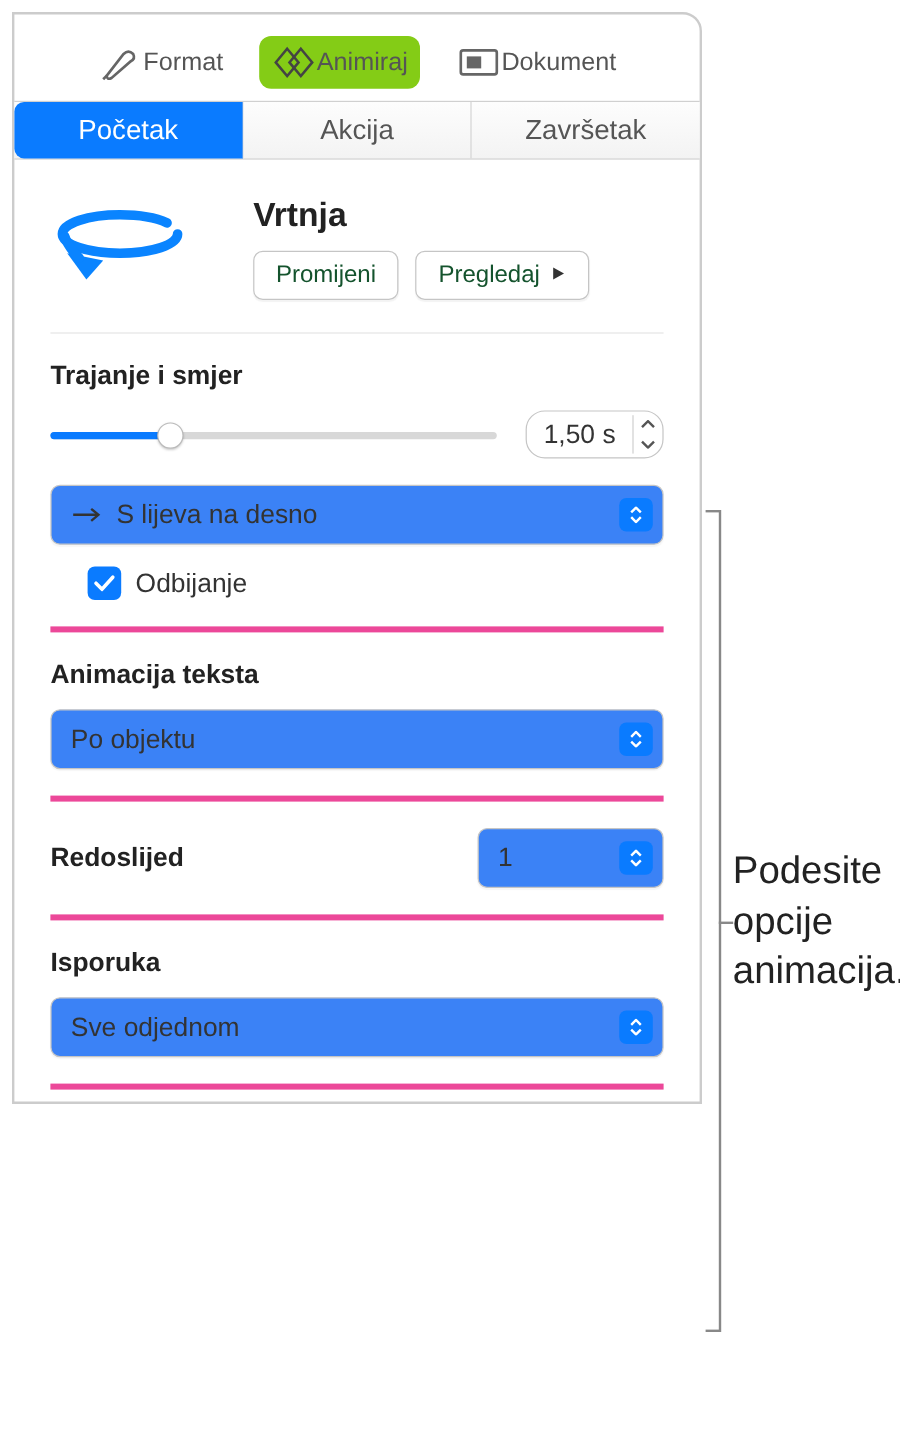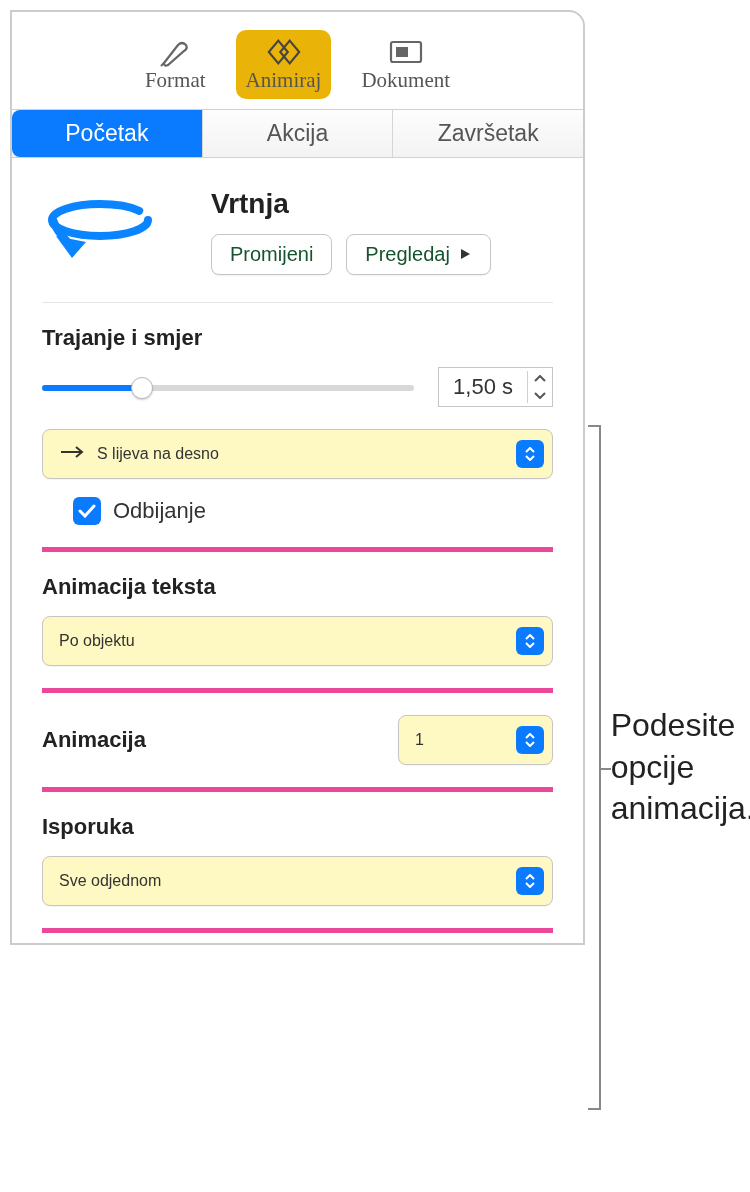--- a/index.html
+++ b/index.html
@@ -21,30 +21,29 @@
       left: 10px;
     }
     .toolbar-top {
       display: flex;
       justify-content: center;
       gap: 20px;
       padding: 18px 0 10px 0;
     }
     .toolbar-btn {
       display: flex;
-      flex-direction: column;
+      flex-direction: row;
       align-items: center;
       font-size: 21px;
       color: #555;
       cursor: pointer;
       padding: 6px 10px;
       border-radius: 10px;
-      font-family: Liberation Serif, serif;
-    }
-    .toolbar-btn.active { background: #eab308; }
+    }
+    .toolbar-btn.active { background: #84cc16; }
     .toolbar-icon { width: 38px; height: 32px; display: flex; align-items: center; justify-content: center; }
     .tabs {
       display: flex;
       border-top: 1px solid #d0d0d0;
       border-bottom: 1px solid #d0d0d0;
       background: linear-gradient(#fdfdfd,#f3f3f3);
     }
     .tab {
       flex: 1;
       text-align: center;
@@ -88,30 +87,30 @@
     .section { padding: 22px 0; border-bottom: 5px solid #ec4899; }
     .section-title { font-size: 22px; font-weight: 700; color: #222; margin-bottom: 16px; }
     .slider-row { display: flex; align-items: center; gap: 24px; }
     .slider {
       flex: 1; position: relative; height: 22px;
     }
     .slider-track { position: absolute; top: 9px; left: 0; right: 0; height: 6px; background: #d8d8d8; border-radius: 3px; }
     .slider-fill { position: absolute; top: 9px; left: 0; height: 6px; background: #0a7bff; border-radius: 3px; }
     .slider-thumb { position: absolute; top: 1px; width: 22px; height: 22px; background: #fff; border: 1px solid #bbb; border-radius: 50%; box-shadow: 0 1px 2px rgba(0,0,0,0.2); transform: translateX(-50%); }
     .stepper {
-      display: flex; align-items: center; border: 1px solid #c5c5c5; border-radius: 0; background: #fff;
+      display: flex; align-items: center; border: 1px solid #c5c5c5; border-radius: 16px; background: #fff;
     }
     .stepper-val { padding: 6px 14px; font-size: 22px; min-width: 82px; text-align: right; }
     .stepper-ctrl { display: flex; flex-direction: column; border-left: 1px solid #d0d0d0; }
     .stepper-ctrl span { width: 24px; height: 16px; display: flex; align-items: center; justify-content: center; cursor: pointer; }
     .stepper-ctrl svg { display: block; }
     .select {
       display: flex; align-items: center; justify-content: space-between;
       border: 1px solid #c5c5c5; border-radius: 8px; padding: 10px 8px 10px 16px;
-      background: #fef9c3; cursor: pointer; font-size: 16px;
+      background: #3b82f6; cursor: pointer; font-size: 22px;
       box-shadow: 0 1px 1px rgba(0,0,0,0.04);
       gap: 16px;
     }
     .select-full { width: 100%; }
     .select-small { width: 155px; }
     .select-left { display: flex; align-items: center; gap: 12px; }
     .select-caret {
       width: 28px; height: 28px; background: #0a7bff; border-radius: 6px;
       display: flex; flex-direction: column; align-items: center; justify-content: center;
     }
@@ -274,21 +273,21 @@
             </svg>
           <svg width="12" height="7" viewBox="0 0 12 7">
               <path d="M2 2 L6 6 L10 2" stroke="#fff" stroke-width="2" fill="none"></path>
             </svg>
         </div>
       </div>
     </div>
 
     <div class="section">
       <div class="row-between">
-        <div class="section-title" style="margin-bottom:0">Animacija</div>
+        <div class="section-title" style="margin-bottom:0">Redoslijed</div>
         <div class="select select-small">
           <span>1</span>
           <div class="select-caret">
             <svg width="12" height="7" viewBox="0 0 12 7">
                 <path d="M2 5 L6 1 L10 5" stroke="#fff" stroke-width="2" fill="none"></path>
               </svg>
             <svg width="12" height="7" viewBox="0 0 12 7">
                 <path d="M2 2 L6 6 L10 2" stroke="#fff" stroke-width="2" fill="none"></path>
               </svg>
           </div>

